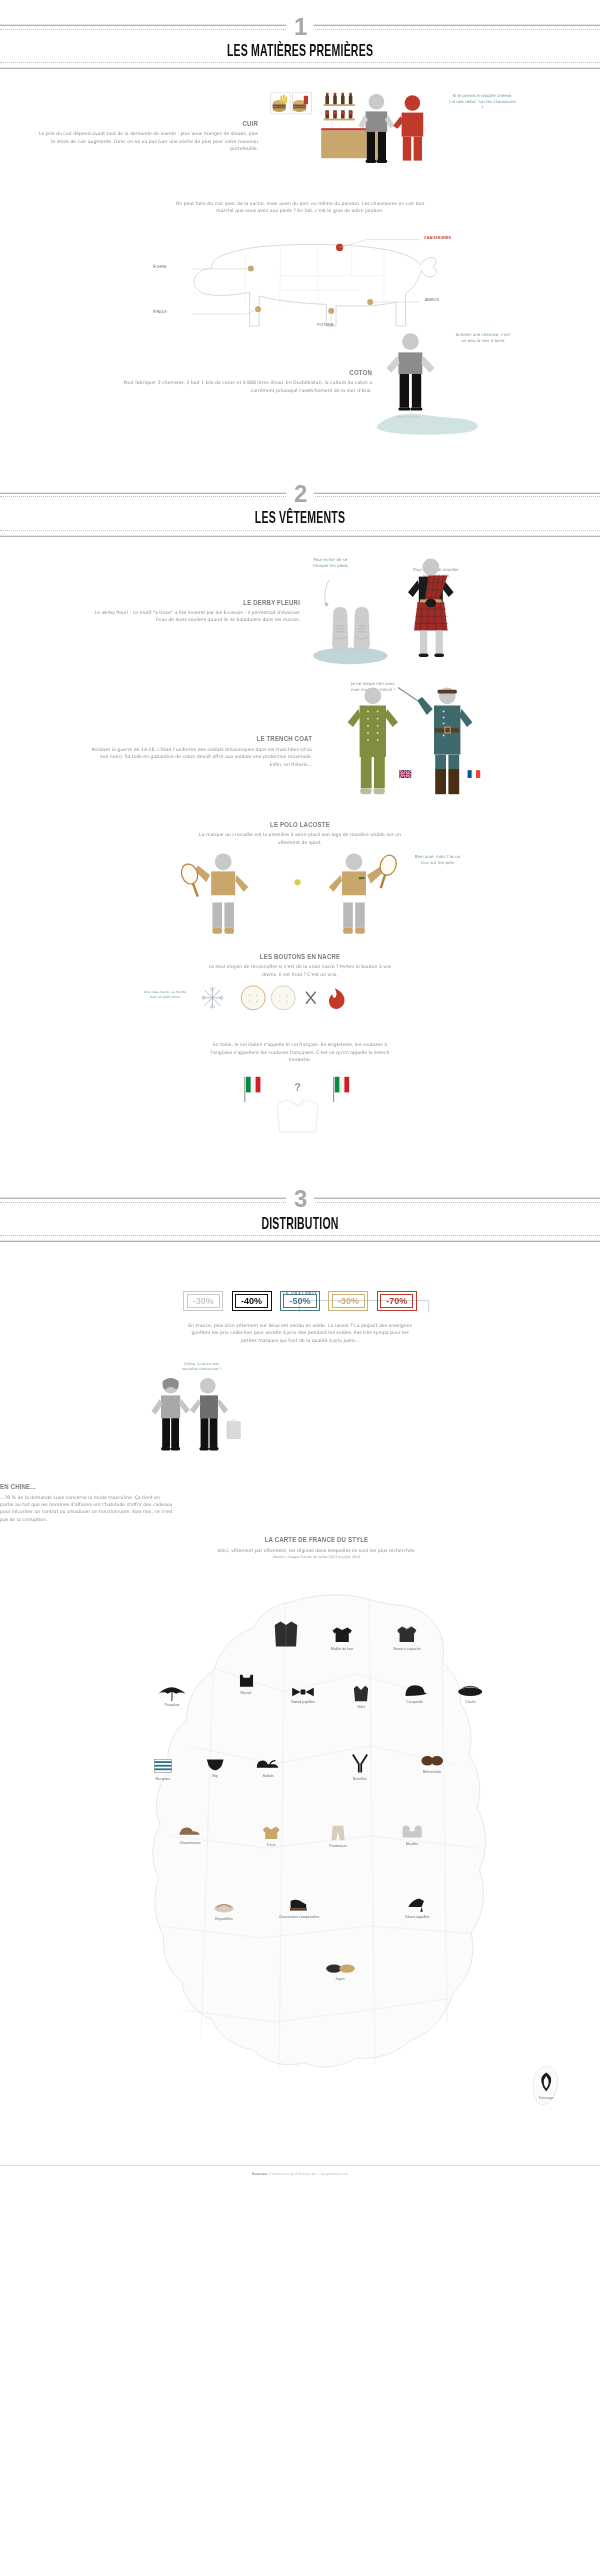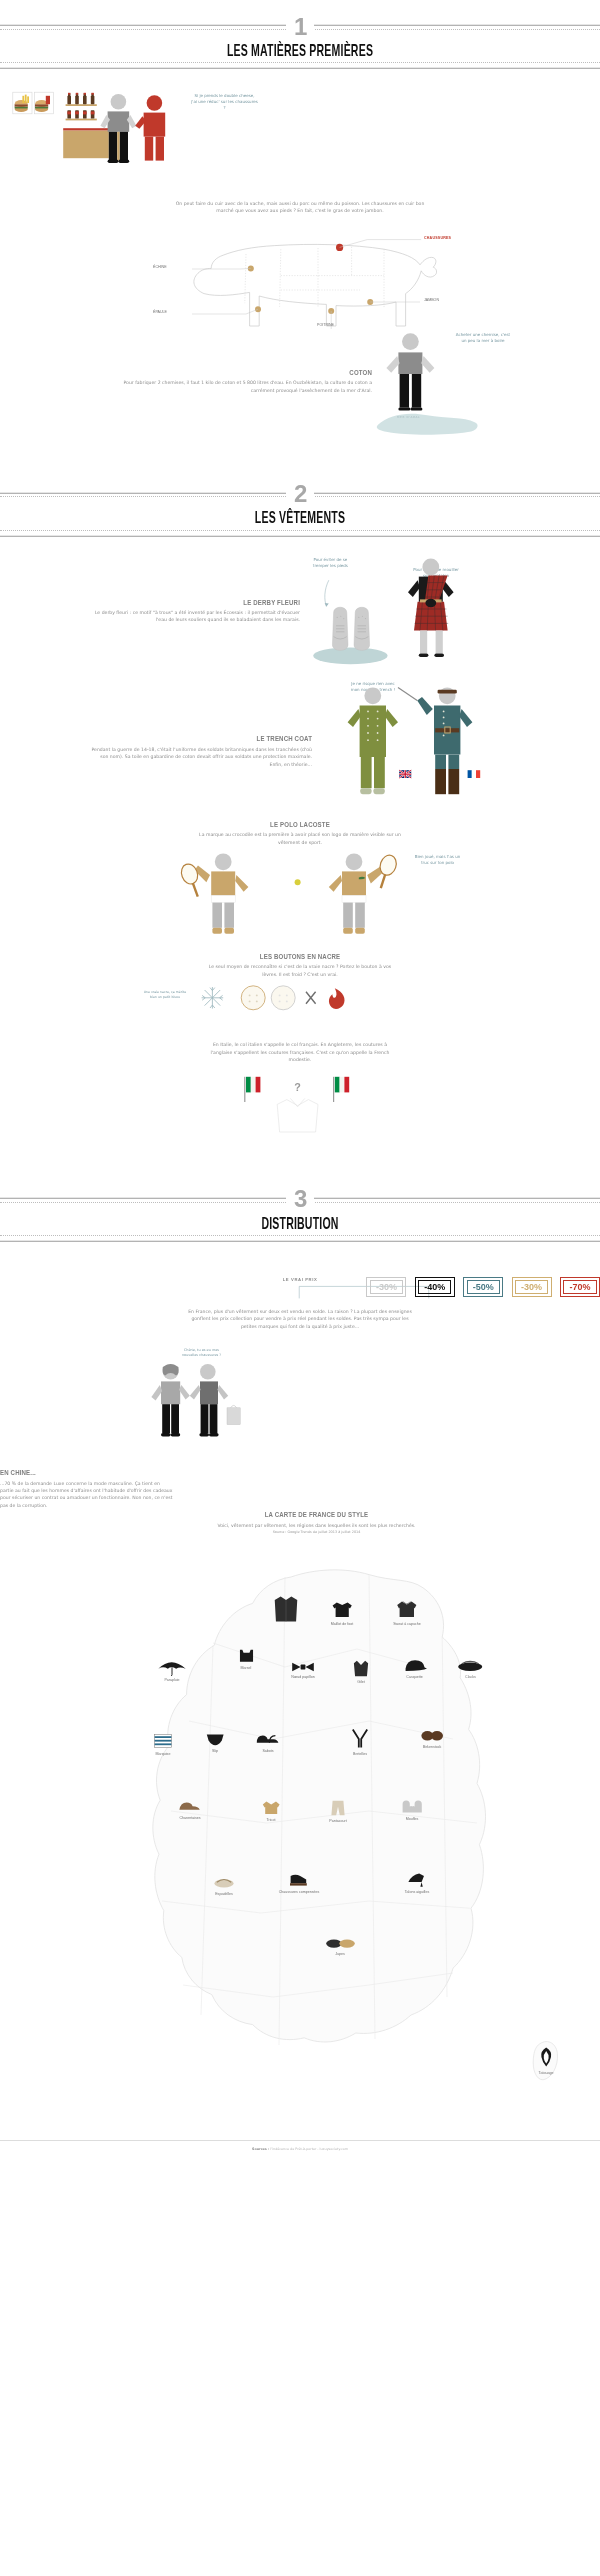--- a/index.html
+++ b/index.html
@@ -93,20 +93,24 @@
     <div class="dots-top" style="top:29px;"></div>
     <div class="numwrap"><span class="num">1</span></div>
     <h2>LES MATIÈRES PREMIÈRES</h2>
     <div class="dots-bot" style="bottom:3.6px;"></div>
     <div class="rule-bot" style="bottom:-2.4px;"></div>
   </div>
 
   <div class="sec" style="padding-top:24px;">
 
     <div class="row" style="align-items:flex-start;">
+      <div style="width:258px; padding-left:36px; padding-top:28px;">
+        <h3 class="title right">CUIR</h3>
+        <p class="body right" style="margin-top:2.4px;">Le prix du cuir dépend avant tout de la demande de viande : plus vous mangez de steaks, plus le stock de cuir augmente. Donc on ne va pas tuer une vache de plus pour votre nouveau portefeuille.</p>
+      </div>
       <div style="width:336px; position:relative; height:96px;">
 
         <svg width="180" height="90" viewBox="0 0 300 150" class="svgwrap" style="position:absolute;left:8.4px;top:0;">
 
           <rect x="8" y="2" width="32" height="36" fill="#fff" stroke="#d8d8d8"></rect>
           <rect x="44" y="2" width="32" height="36" fill="#fff" stroke="#d8d8d8"></rect>
 
           <ellipse cx="22" cy="30" rx="11" ry="5" fill="#c99a5b"></ellipse>
           <rect x="11" y="26" width="22" height="3" fill="#4a7a3a"></rect>
           <rect x="11" y="22" width="22" height="4" fill="#8b4a2b"></rect>
@@ -524,21 +528,21 @@
     <div class="rule-bot" style="bottom:-2.4px;"></div>
   </div>
 
   <div class="sec" style="padding-top:28px;">
 
     <div style="position:relative;">
       <div class="vraiprix" style="position:absolute; left:0; right:0; top:0;">LE VRAI PRIX</div>
       <svg width="132" height="15.6" viewBox="0 0 220 26" class="svgwrap" style="position:absolute; left:298px; top:7.2px;">
         <path d="M2 24 L2 4 L218 4 L218 24" fill="none" stroke="#9fb9bf" stroke-width="1"></path>
       </svg>
-      <div class="badges" style="margin-top:9px;justify-content:flex-end;">
+      <div class="badges" style="margin-top:23px;">
         <div class="badge" style="border-color:#c9c9c9;">
           <span class="inner" style="border-color:#c9c9c9;color:#c9c9c9;">-30%</span>
         </div>
         <div class="badge" style="border-color:#111111;padding-left:36px;">
           <span class="inner" style="border-color:#111111;color:#111111;">-40%</span>
         </div>
         <div class="badge" style="border-color:#4a7a85;">
           <span class="inner" style="border-color:#4a7a85;color:#4a7a85;">-50%</span>
         </div>
         <div class="badge" style="border-color:#cfae70;">
@@ -578,21 +582,21 @@
           <rect x="140" y="78" width="22" height="28" fill="#d9d9d9" stroke="#bcbcbc" stroke-width="0.7"></rect>
           <path d="M146 78 q5 -8 10 0" fill="none" stroke="#bcbcbc" stroke-width="0.9"></path>
         </svg>
       </div>
       <div style="width:300px; padding-right:126px; padding-top:24px;">
         <h3 class="title left">EN CHINE...</h3>
         <p class="body" style="margin-top:2.4px; text-align:left;">...70 % de la demande Luxe concerne la mode masculine. Ça tient en partie au fait que les hommes d'affaires ont l'habitude d'offrir des cadeaux pour sécuriser un contrat ou amadouer un fonctionnaire. Non non, ce n'est pas de la corruption.</p>
       </div>
     </div>
 
-    <div style="margin-top:1px;padding-left:33px;">
+    <div style="margin-top:12px;padding-left:33px;">
       <h3 class="title center">LA CARTE DE FRANCE DU STYLE</h3>
       <p class="body center" style="margin-top:2.4px;">Voici, vêtement par vêtement, les régions dans lesquelles ils sont les plus recherchés.</p>
       <p class="tiny" style="text-align:center;margin-top:1.2px;">Source : Google Trends de juillet 2013 à juillet 2014</p>
 
       <div style="position:relative; height:588px; margin-top:6px;">
         <svg width="600" height="588" viewBox="0 0 1000 980" class="svgwrap">
           <path d="M430 60 C470 46 520 44 560 56 C600 68 628 62 650 78
                    C676 96 690 126 682 160 C700 176 716 200 712 228
                    C726 250 736 282 726 314 C742 336 750 370 740 404
                    C756 432 760 472 744 506 C756 540 752 584 730 612

